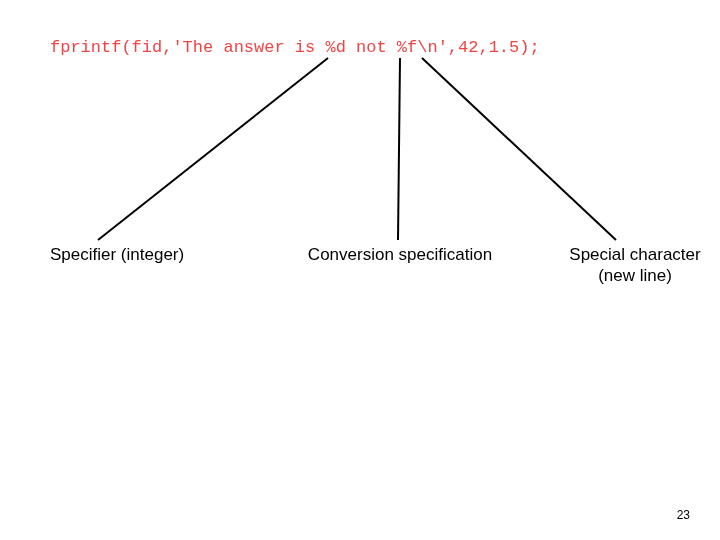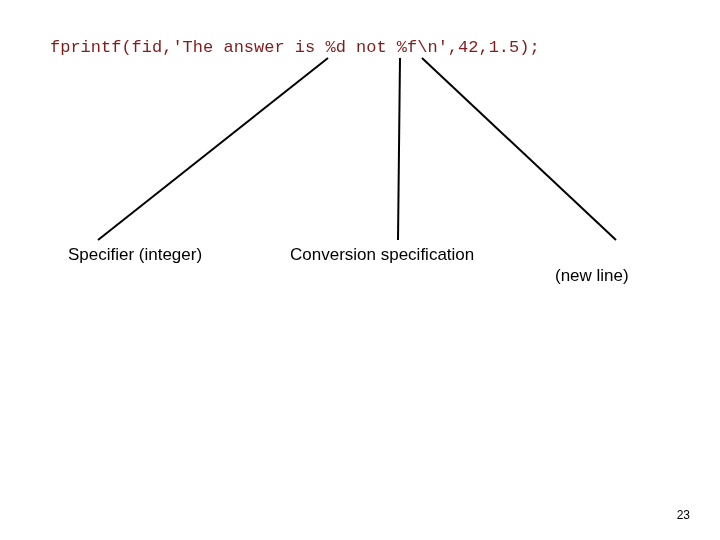--- a/index.html
+++ b/index.html
@@ -13,31 +13,31 @@
     position: relative;
     overflow: hidden;
   }
   .code-line {
     position: absolute;
     top: 38px;
     left: 50px;
     font-family: "Courier New", Courier, monospace;
     font-size: 17px;
     white-space: pre;
-    color: #7f1d1d;
+    color: #ef4444;
   }
   .label {
     position: absolute;
     font-family: "Comic Sans MS", "Comic Sans", cursive, sans-serif;
     font-size: 17px;
-    text-align: left;
+    text-align: center;
     line-height: 1.25;
     color: #000000;
   }
-  .label1 { top: 244px; left: 50px;  width: 170px; text-align: center; }
+  .label1 { top: 244px; left: 50px;  width: 170px; text-align: left; }
   .label2 { top: 244px; left: 290px; width: 220px; }
   .label3 { top: 244px; left: 555px; width: 160px; }
   .page-number {
     position: absolute;
     bottom: 18px;
     right: 30px;
     font-family: "Comic Sans MS", "Comic Sans", cursive, sans-serif;
     font-size: 12px;
   }
   svg.arrows {
@@ -62,17 +62,17 @@
 
 <div class="label label1">
   <span>Specifier (integer)</span>
 </div>
 
 <div class="label label2">
   <span>Conversion  specification</span><br>
 </div>
 
 <div class="label label3">
-  <br>
+  <span>Special character</span><br>
   <span>(new line)</span>
 </div>
 
 <div class="page-number">23</div>
 
 </body></html>

